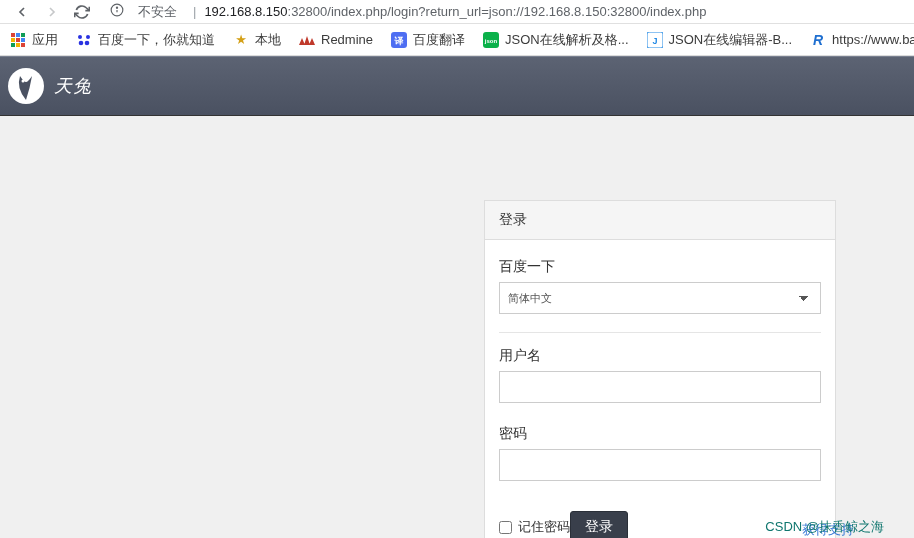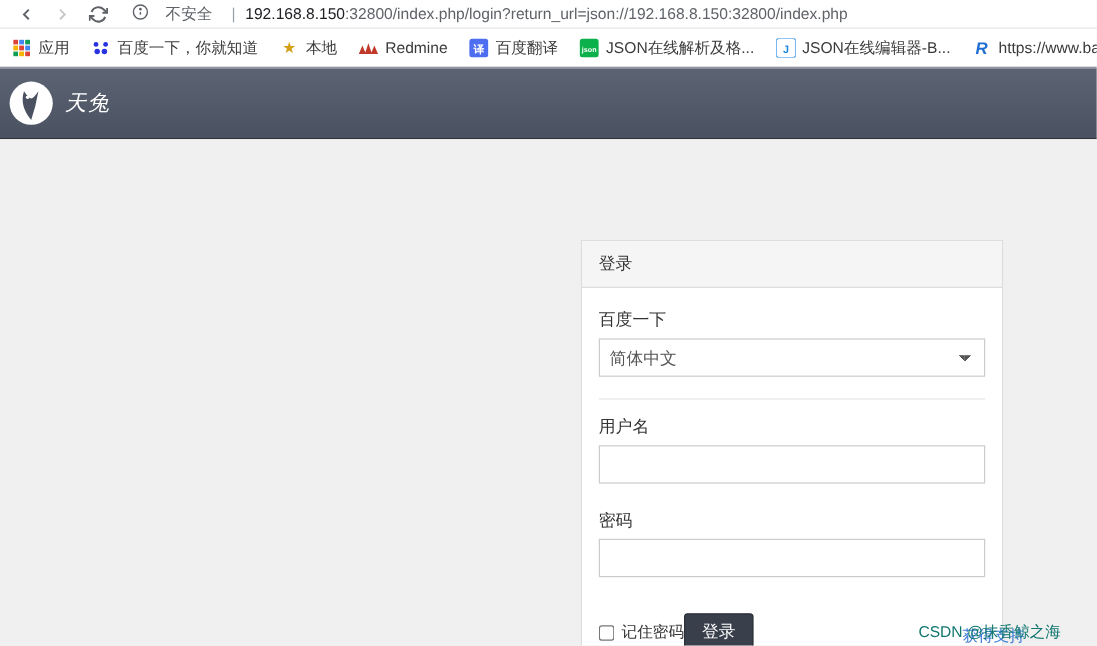--- a/index.html
+++ b/index.html
@@ -18,21 +18,21 @@
     .bk .ico{width:16px;height:16px;margin-right:6px;display:inline-flex;align-items:center;justify-content:center}
     .app-header{background:linear-gradient(#5c6373,#4a5161);height:60px;display:flex;align-items:center;padding:0 6px;color:#fff;border-top:1px solid #787f8f;border-bottom:1px solid #333}
     .logo{width:40px;height:40px;margin-right:8px}
     .brand1{font-size:18px;font-style:italic;margin-right:8px;letter-spacing:1px}
     .brand2{font-size:17px;font-weight:bold;letter-spacing:1px}
     .content{position:relative;background:#f0f0f0;height:calc(538px - 36px - 32px - 44px)}
     .login-panel{position:absolute;left:484px;top:84px;width:352px;border:1px solid #ddd;background:#fff}
     .panel-head{background:#f5f5f5;border-bottom:1px solid #ddd;padding:10px 14px;font-size:14px;color:#333}
     .panel-body{padding:14px}
     .fld-label{font-size:14px;color:#333;margin-bottom:6px;margin-top:4px}
-    .sel,.inp{width:100%;height:32px;border:1px solid #ccc;background:#fff;font-size:14px;color:#555;padding:0 8px}
+    .sel,.inp{width:100%;height:32px;border:1px solid #ccc;background:#fff;font-size:11px;color:#555;padding:0 8px}
     .sel{appearance:none;background-image:linear-gradient(45deg,transparent 50%,#555 50%),linear-gradient(135deg,#555 50%,transparent 50%);background-position:calc(100% - 16px) 13px,calc(100% - 11px) 13px;background-size:5px 5px,5px 5px;background-repeat:no-repeat}
     .hr{height:1px;background:#e5e5e5;margin:18px 0 14px}
     .row-bottom{display:flex;align-items:center;margin-top:30px}
     .chk{display:flex;align-items:center;font-size:13px;color:#333}
     .chk input{margin-right:6px}
     .btn-login{background:#393f4b;color:#fff;border:1px solid #2a2f38;padding:6px 14px;font-size:14px;border-radius:3px;cursor:pointer}
     .ver{position:absolute;left:484px;top:422px;font-size:13px;color:#333}
     .supp{position:absolute;right:60px;top:405px;font-size:13px;color:#3b7bd6}
     .wm{position:absolute;right:30px;bottom:6px;font-size:13px;color:#0f766e}
   </style>

